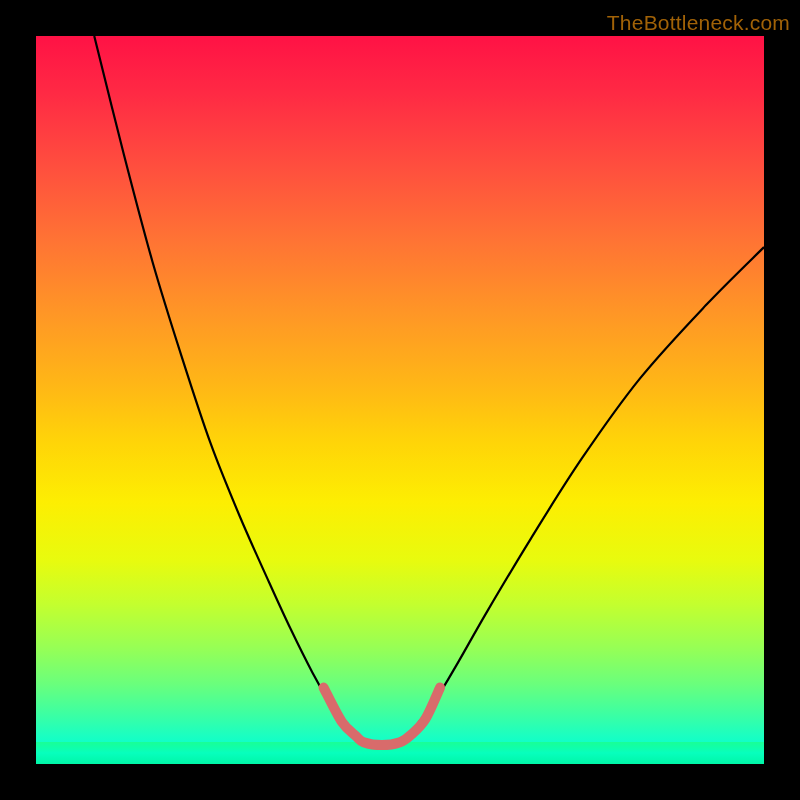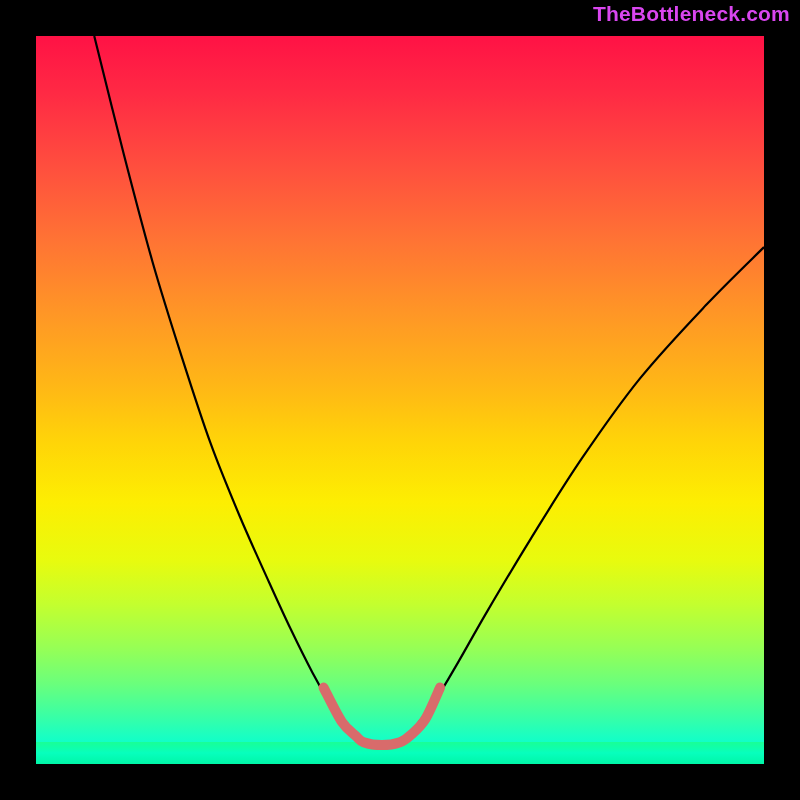--- a/index.html
+++ b/index.html
@@ -68,25 +68,25 @@
   }
   svg.curves {
     position: absolute;
     left: 0;
     top: 0;
     width: 728px;
     height: 728px;
   }
   .watermark {
     position: absolute;
-    top: 2px;
+    top: 11px;
     right: 10px;
-    color: #d946ef;
+    color: #a16207;
     font-size: 21px;
-    font-weight: 700;
+    font-weight: 400;
     letter-spacing: 0.2px;
   }
 </style>
 </head>
 <body>
 
 <div class="frame">
 
   <div class="plot-area">
     <div class="gradient"></div>

